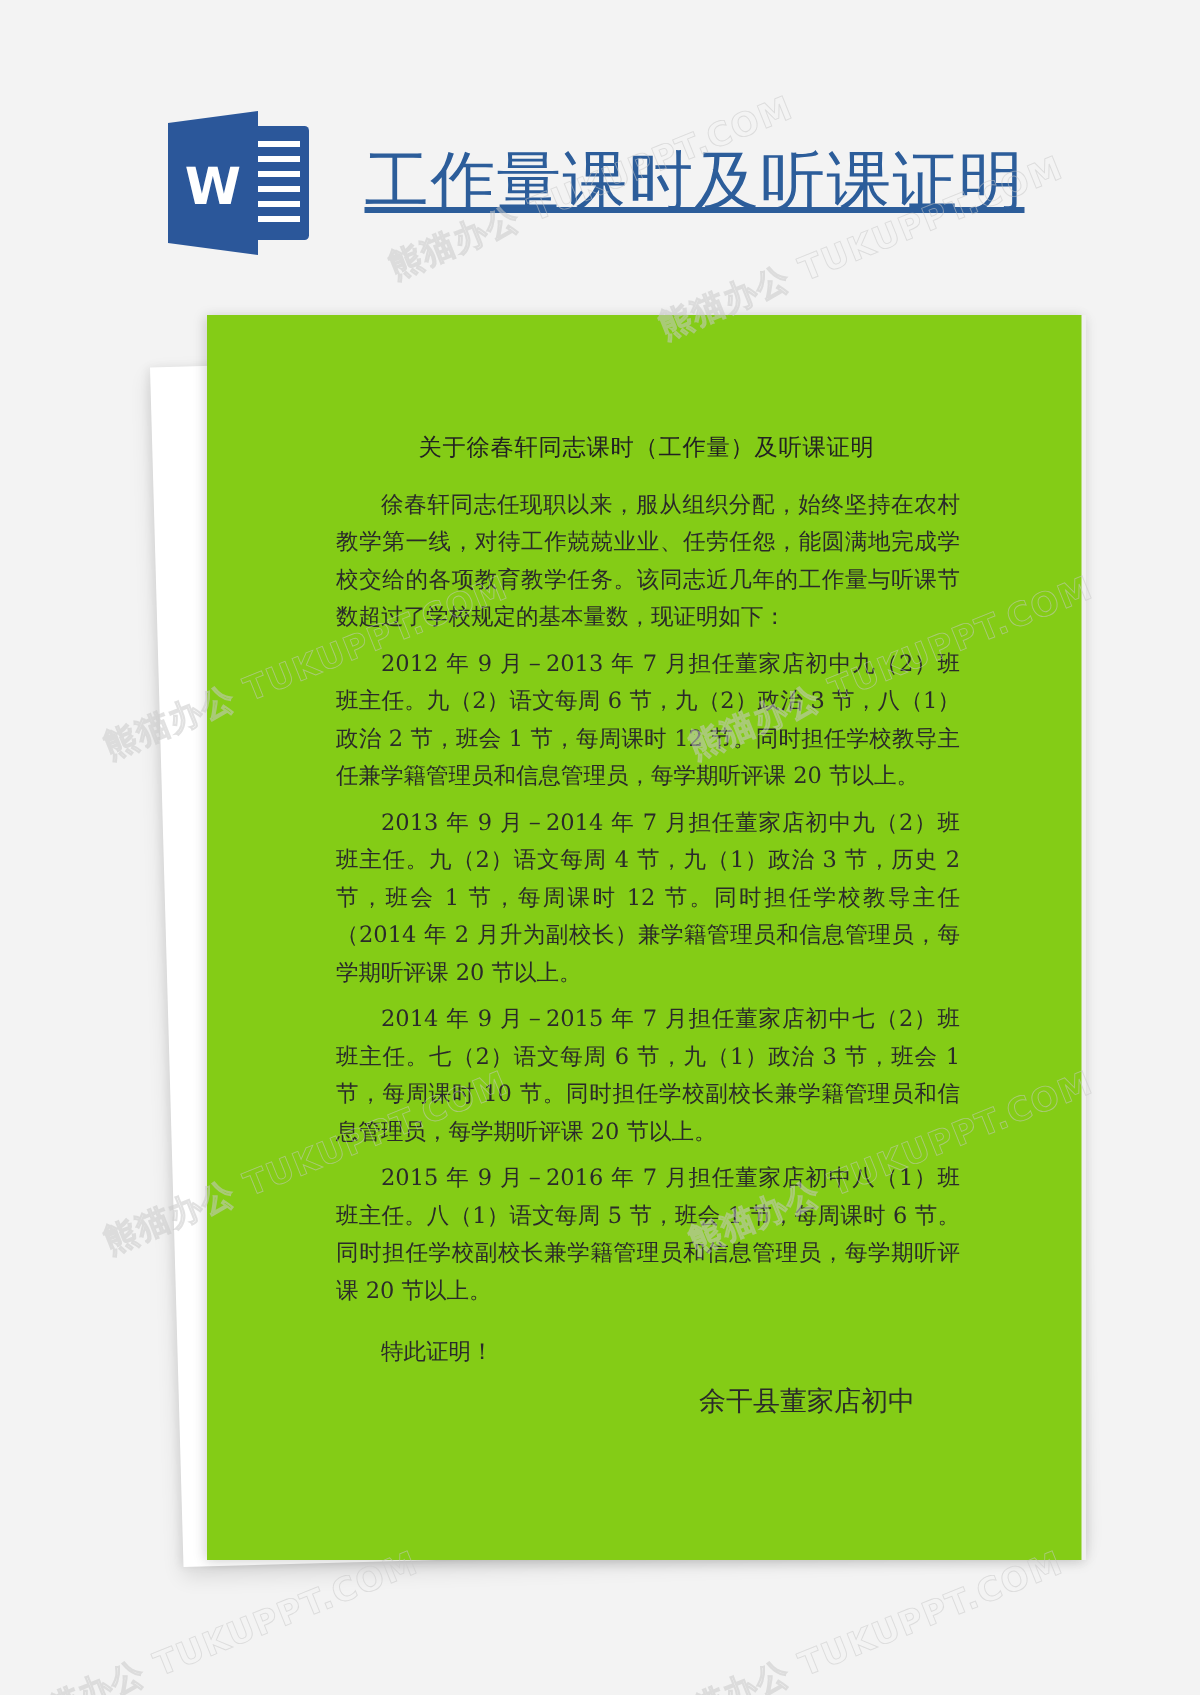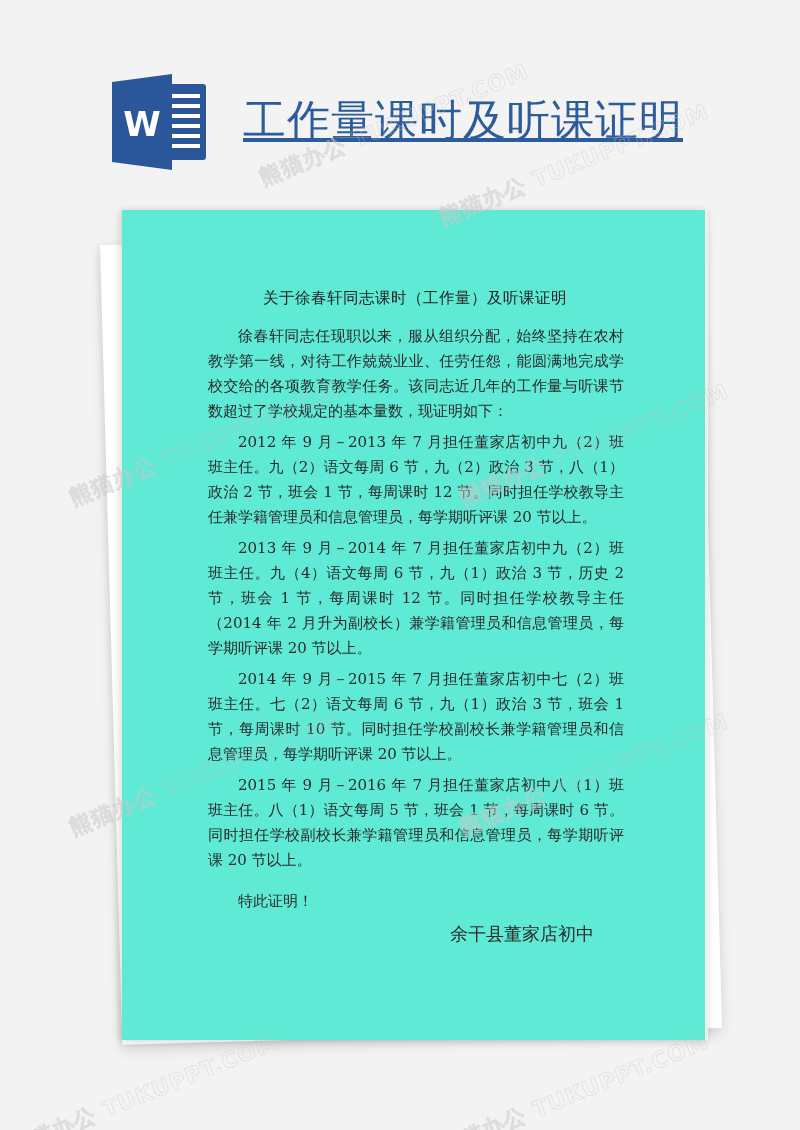--- a/index.html
+++ b/index.html
@@ -22,22 +22,22 @@
     white-space: nowrap; font-weight: normal; text-decoration: underline;
   }
   .back-page {
     position: absolute; left: 100px; top: 245px; width: 600px; height: 800px;
     background: #ffffff;
     transform: rotate(-1.6deg);
     transform-origin: left top;
     box-shadow: 0 6px 14px rgba(0,0,0,0.12), -2px 0 6px rgba(0,0,0,0.06);
   }
   .front-page {
-    position: absolute; left: 122px; top: 210px; width: 586px; height: 830px;
-    background: #5eead4;
+    position: absolute; left: 138px; top: 210px; width: 586px; height: 830px;
+    background: #84cc16;
     box-shadow: 0 2px 8px rgba(0,0,0,0.10), -3px 0 8px rgba(0,0,0,0.08);
     border-right: 3px solid #f0f0f0;
   }
   .doc-title {
     position: absolute; left: 0; top: 78px; width: 586px; text-align: center;
     font-size: 15.5px; color: #222; letter-spacing: 0.5px;
   }
   .doc-body {
     position: absolute; left: 86px; top: 114px; width: 416px;
     font-size: 15px; color: #2a2a2a; line-height: 25px;
@@ -81,21 +81,21 @@
   <div class="header-title">工作量课时及听课证明</div>
 </div>
 
 <div class="back-page"></div>
 
 <div class="front-page">
   <div class="doc-title">关于徐春轩同志课时（工作量）及听课证明</div>
   <div class="doc-body">
     <p class="para">徐春轩同志任现职以来，服从组织分配，始终坚持在农村教学第一线，对待工作兢兢业业、任劳任怨，能圆满地完成学校交给的各项教育教学任务。该同志近几年的工作量与听课节数超过了学校规定的基本量数，现证明如下：</p>
     <p class="para">2012 年 9 月－2013 年 7 月担任董家店初中九（2）班班主任。九（2）语文每周 6 节，九（2）政治 3 节，八（1）政治 2 节，班会 1 节，每周课时 12 节。同时担任学校教导主任兼学籍管理员和信息管理员，每学期听评课 20 节以上。</p>
-    <p class="para">2013 年 9 月－2014 年 7 月担任董家店初中九（2）班班主任。九（4）语文每周 6 节，九（1）政治 3 节，历史 2 节，班会 1 节，每周课时 12 节。同时担任学校教导主任（2014 年 2 月升为副校长）兼学籍管理员和信息管理员，每学期听评课 20 节以上。</p>
+    <p class="para">2013 年 9 月－2014 年 7 月担任董家店初中九（2）班班主任。九（2）语文每周 4 节，九（1）政治 3 节，历史 2 节，班会 1 节，每周课时 12 节。同时担任学校教导主任（2014 年 2 月升为副校长）兼学籍管理员和信息管理员，每学期听评课 20 节以上。</p>
     <p class="para">2014 年 9 月－2015 年 7 月担任董家店初中七（2）班班主任。七（2）语文每周 6 节，九（1）政治 3 节，班会 1 节，每周课时 10 节。同时担任学校副校长兼学籍管理员和信息管理员，每学期听评课 20 节以上。</p>
     <p class="para">2015 年 9 月－2016 年 7 月担任董家店初中八（1）班班主任。八（1）语文每周 5 节，班会 1 节，每周课时 6 节。同时担任学校副校长兼学籍管理员和信息管理员，每学期听评课 20 节以上。</p>
     <p class="closing">特此证明！</p>
   </div>
   <div class="signature">余干县董家店初中</div>
 </div>
 
 <div class="watermark" style="left:250px; top:110px;">熊猫办公 TUKUPPT.COM</div>
 <div class="watermark" style="left:430px; top:150px;">熊猫办公 TUKUPPT.COM</div>
 <div class="watermark" style="left:60px; top:430px;">熊猫办公 TUKUPPT.COM</div>

